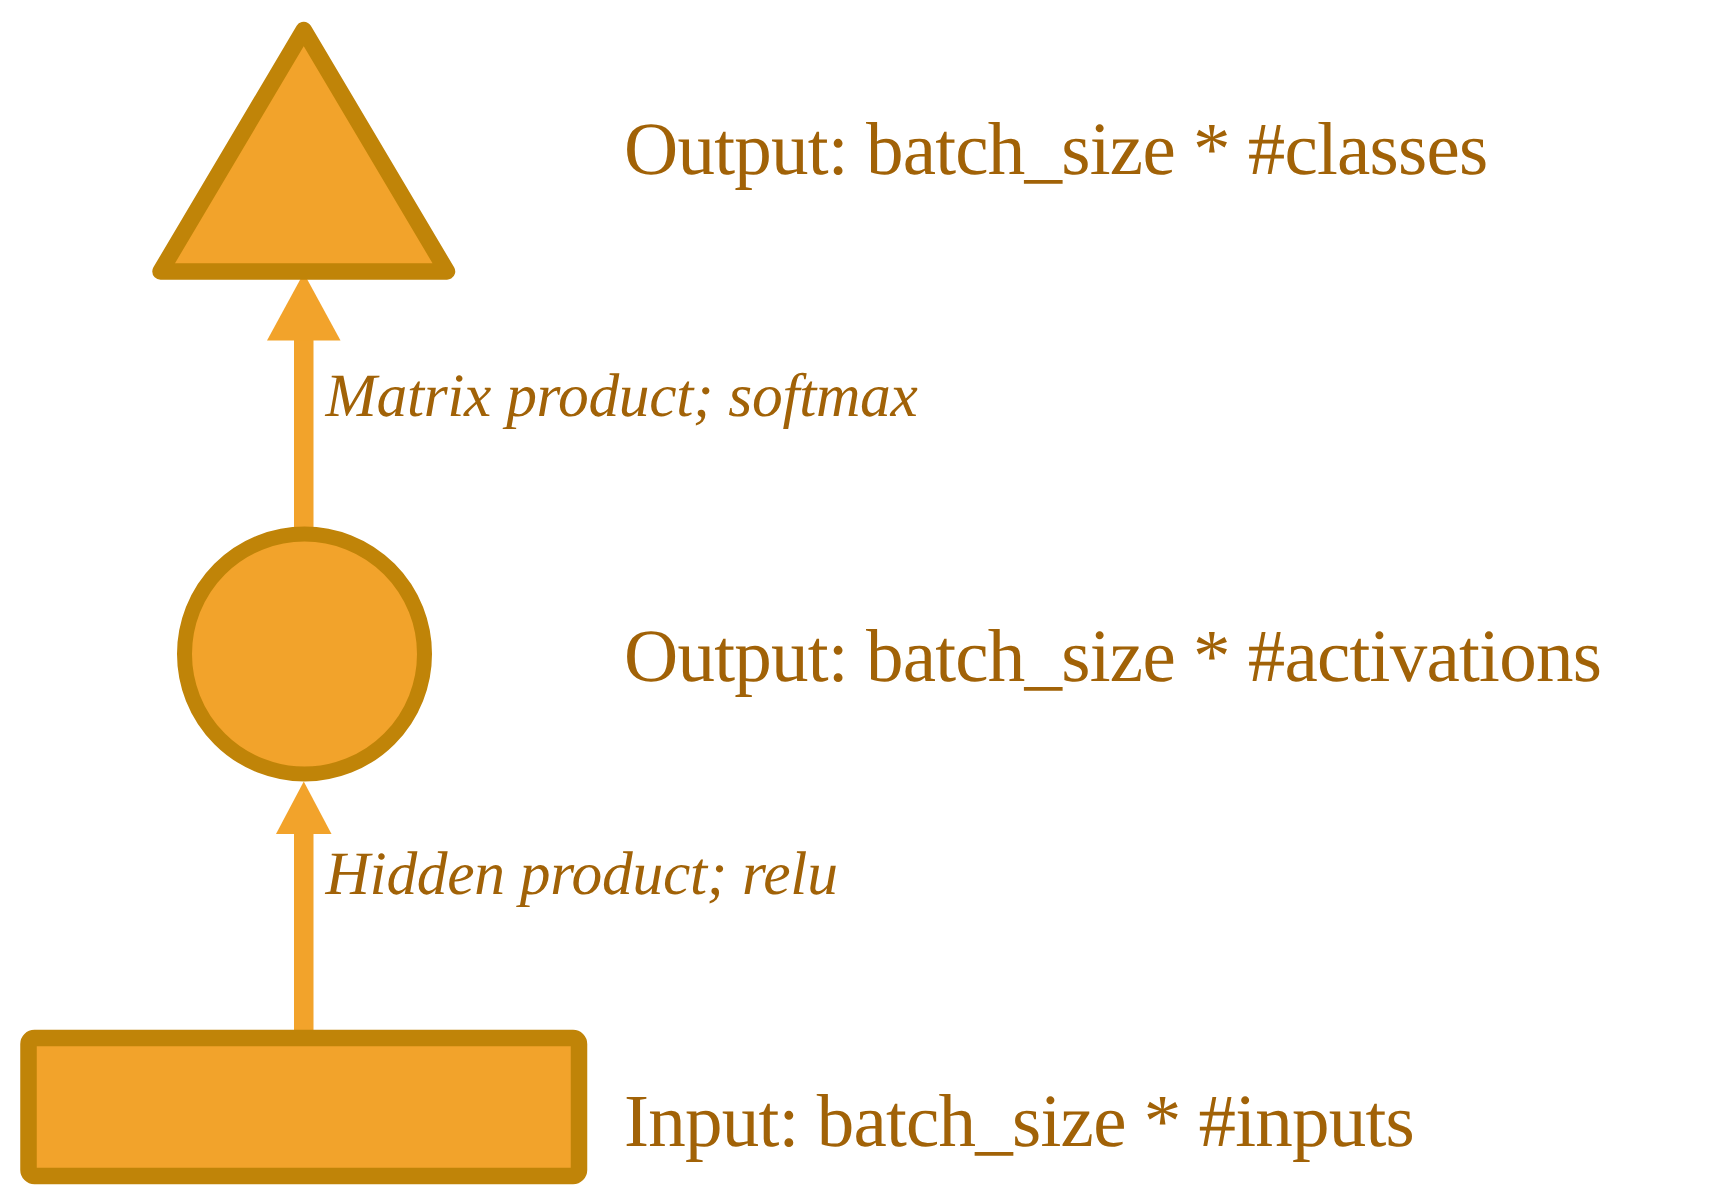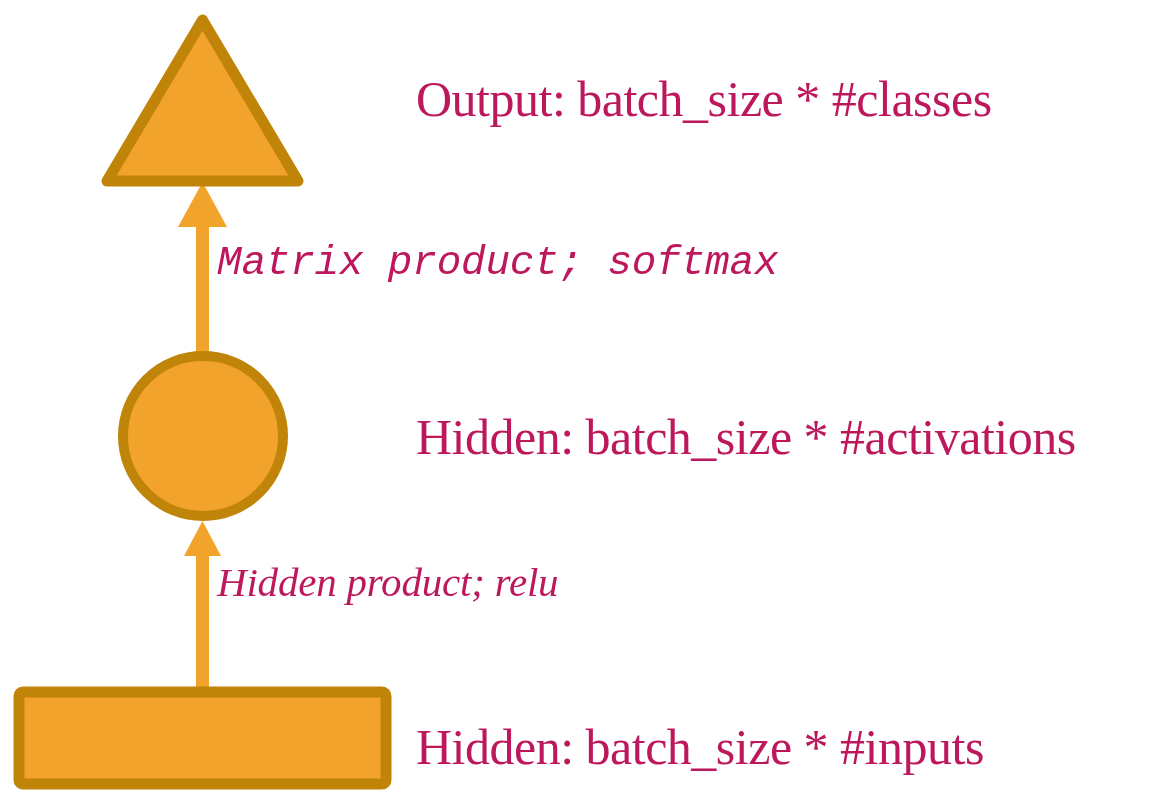--- a/index.html
+++ b/index.html
@@ -20,21 +20,21 @@
     position: absolute;
     left: 0;
     top: 0;
     width: 1152px;
     height: 800px;
   }
 
   .label {
     position: absolute;
     white-space: nowrap;
-    color: #be185d;
+    color: #a16207;
     font-family: "Liberation Serif", "DejaVu Serif", serif;
   }
 
   .layer-label {
     font-size: 50px;
     font-weight: normal;
     letter-spacing: -0.5px;
     line-height: 1;
   }
 
@@ -43,21 +43,21 @@
     font-style: italic;
     font-weight: normal;
     letter-spacing: -0.2px;
     line-height: 1;
   }
 
   #label-output  { left: 416px; top: 74px; }
   #label-hidden  { left: 416px; top: 412px; }
   #label-input   { left: 416px; top: 722px; }
 
-  #label-edge-top    { left: 217px; top: 243px; font-family: Liberation Mono, monospace; }
+  #label-edge-top    { left: 217px; top: 243px; }
   #label-edge-bottom { left: 217px; top: 562px; }
 </style>
 </head>
 <body>
 
 <svg id="diagram-canvas" viewBox="0 0 1152 800" xmlns="http://www.w3.org/2000/svg">
 
   <g>
     <rect x="196" y="540" width="13" height="152" fill="#F2A32B"></rect>
     <polygon points="202.5,521 221,556 184,556" fill="#F2A32B"></polygon>
@@ -70,19 +70,19 @@
 
   <polygon points="202.5,20 298,181 107,181" fill="#F2A32B" stroke="#C08408" stroke-width="11" stroke-linejoin="round"></polygon>
 
   <circle cx="203" cy="436" r="80" fill="#F2A32B" stroke="#C08408" stroke-width="10"></circle>
 
   <rect x="19" y="692" width="367" height="92" rx="4" ry="4" fill="#F2A32B" stroke="#C08408" stroke-width="11"></rect>
 </svg>
 
 <div class="label layer-label" id="label-output">Output: batch_size * #classes</div>
 
-<div class="label layer-label" id="label-hidden">Hidden: batch_size * #activations</div>
+<div class="label layer-label" id="label-hidden">Output: batch_size * #activations</div>
 
-<div class="label layer-label" id="label-input">Hidden: batch_size * #inputs</div>
+<div class="label layer-label" id="label-input">Input: batch_size * #inputs</div>
 
 <div class="label edge-label" id="label-edge-top">Matrix product; softmax</div>
 
 <div class="label edge-label" id="label-edge-bottom">Hidden product; relu</div>
 
 </body></html>

